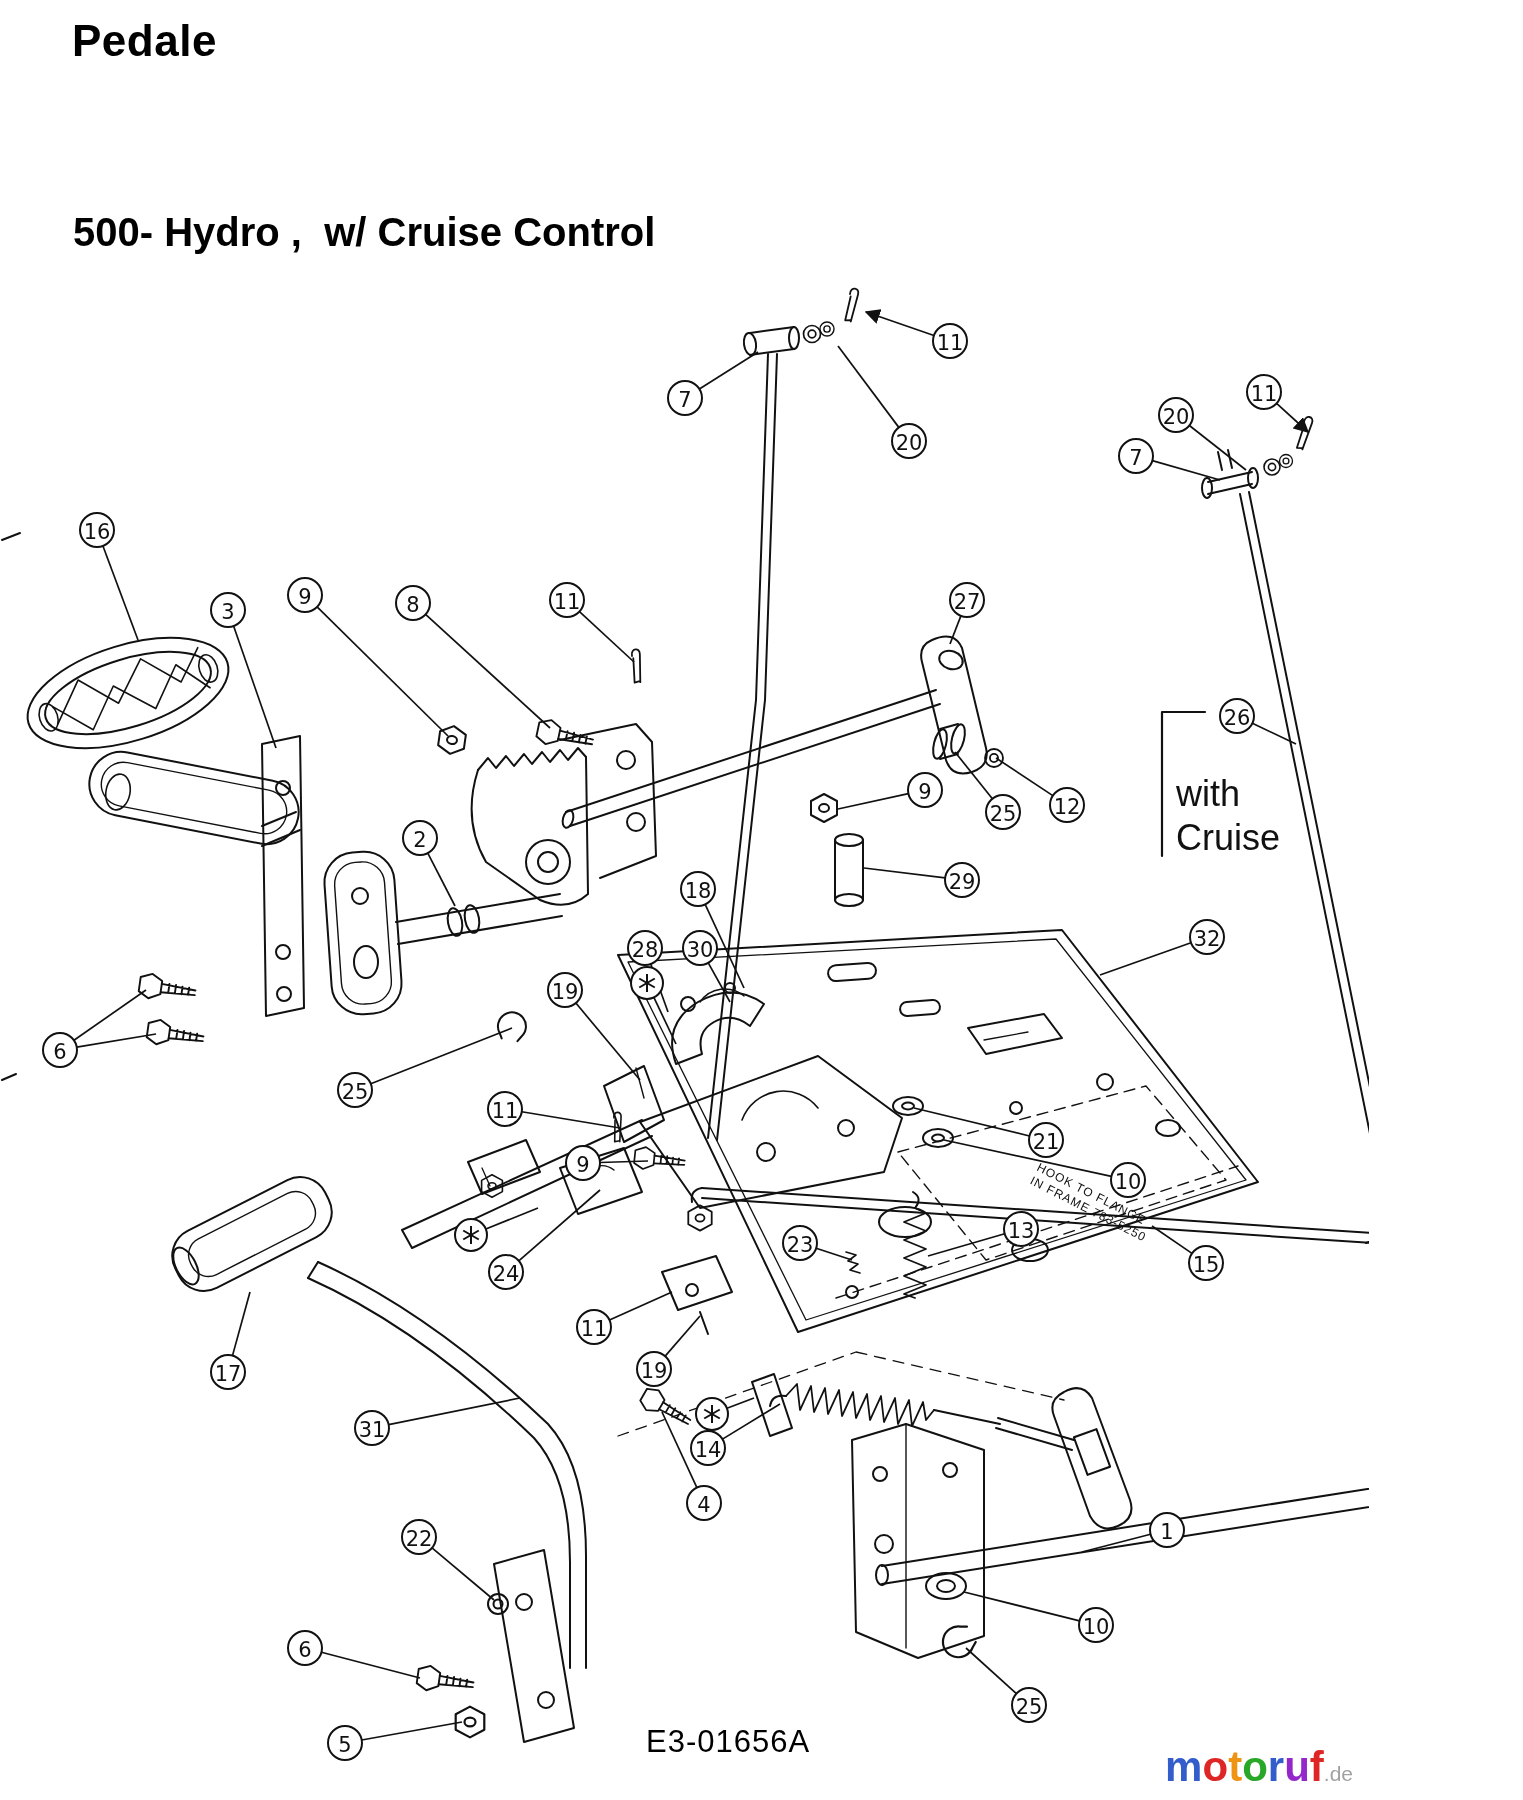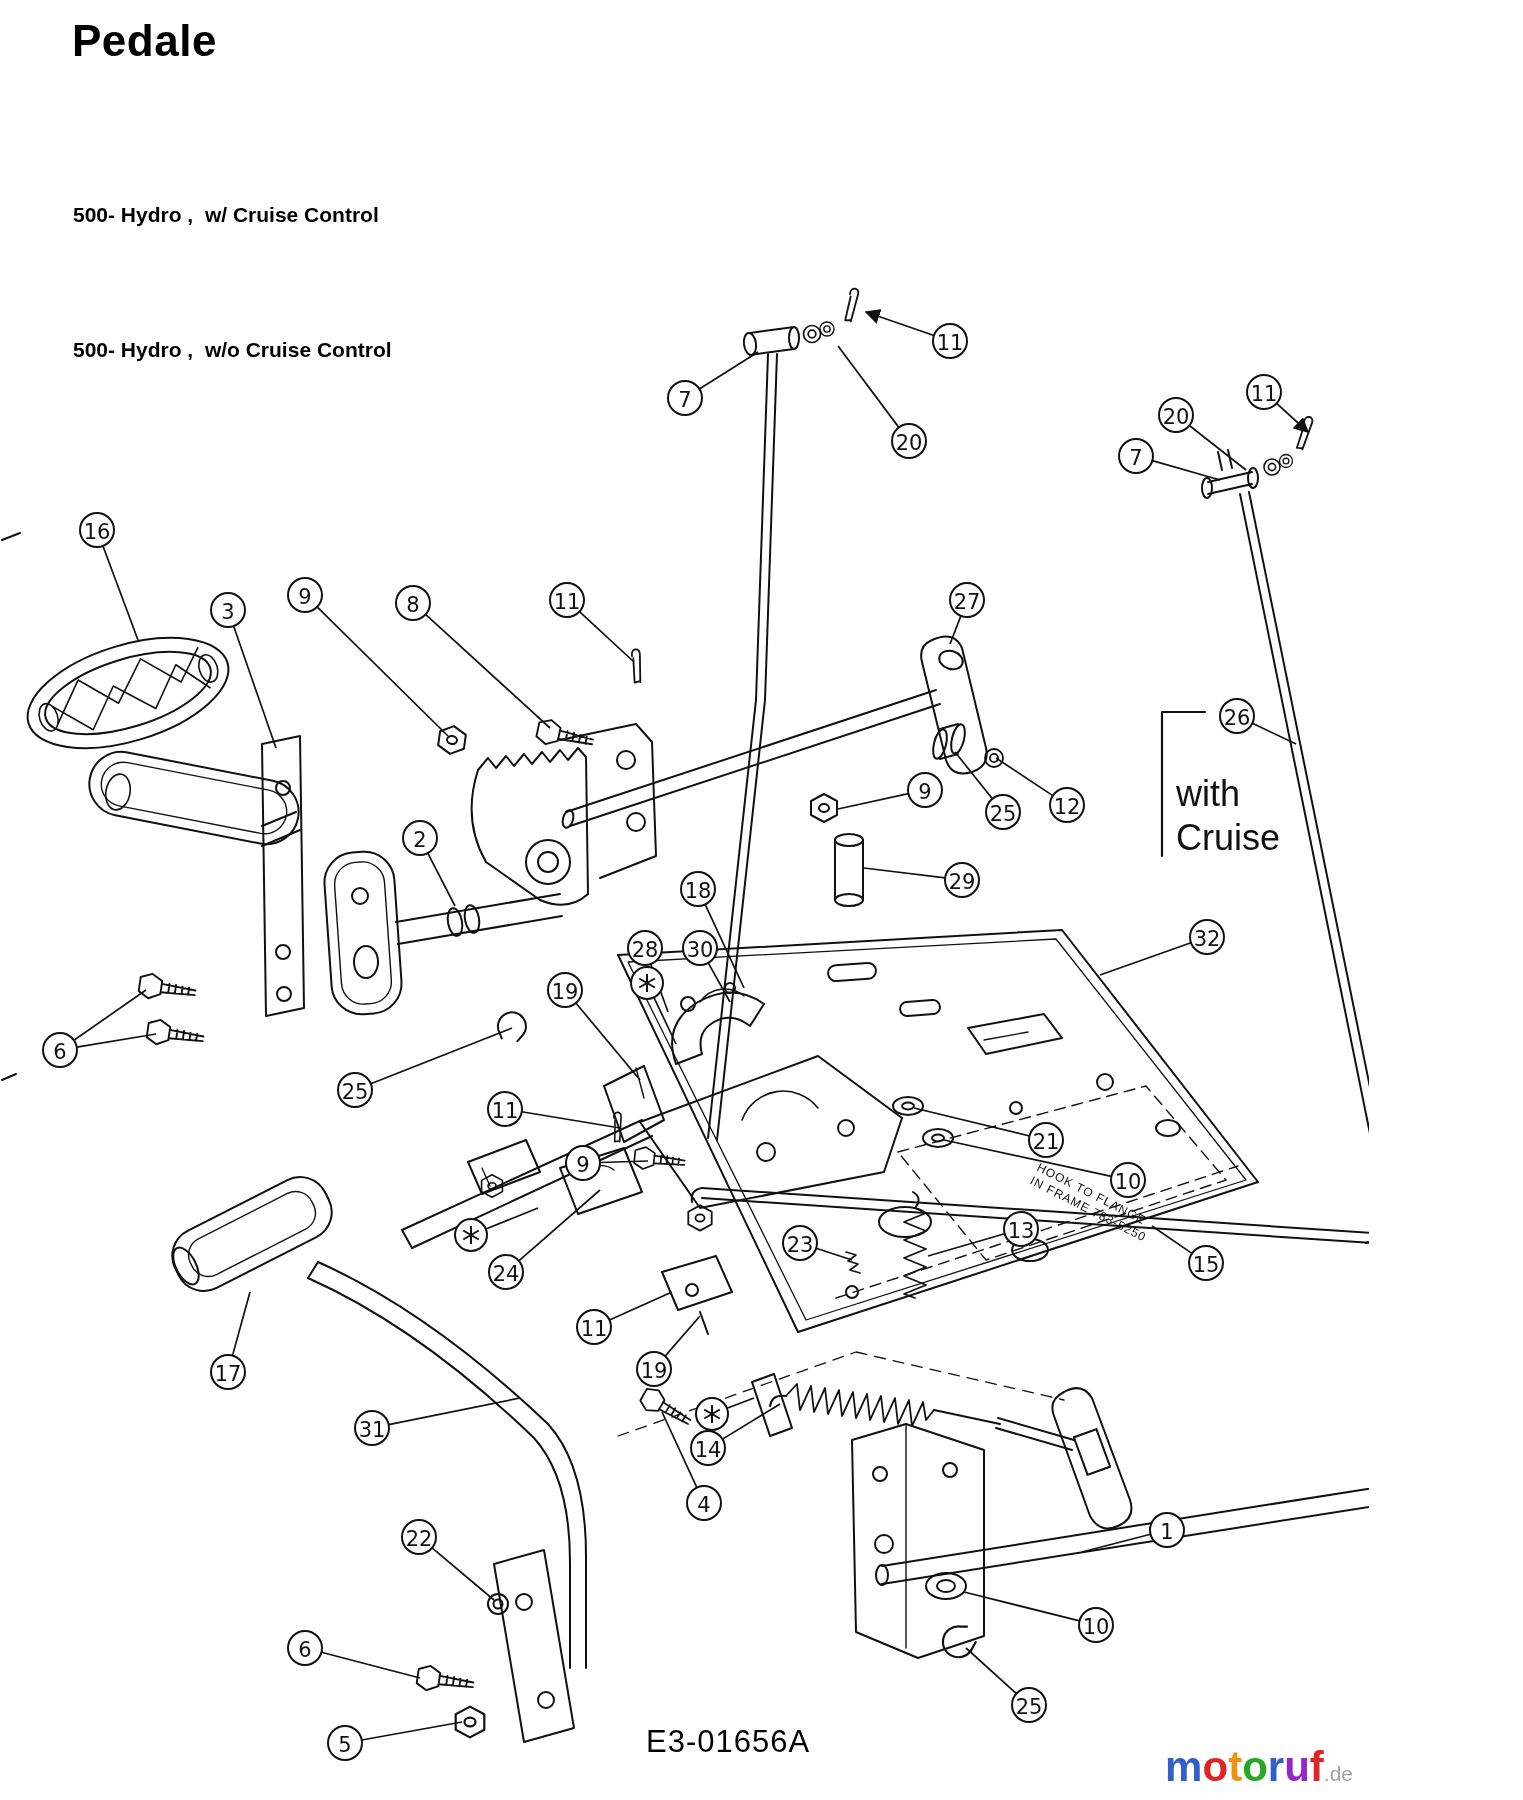--- a/index.html
+++ b/index.html
@@ -1,20 +1,20 @@
 <!DOCTYPE html>
 <html><head>
 <meta charset="utf-8">
 <style>
   *{box-sizing:border-box;margin:0;padding:0}
   html,body{background:#ffffff}
   .page{position:relative;width:1369px;height:1800px;background:#fff;
         font-family:"Liberation Sans",sans-serif;color:#000;overflow:hidden}
   .title{position:absolute;left:72px;top:16px;font-size:44px;font-weight:700;letter-spacing:.5px}
-  .subtitles{position:absolute;left:73px;top:102px;font-size:21px;font-weight:700;
+  .subtitles{position:absolute;left:73px;top:120px;font-size:40px;font-weight:700;
              line-height:45px;white-space:pre}
   svg.art{position:absolute;left:0;top:0}
   .balloon{fill:#fff;stroke:#111;stroke-width:2}
   .balloon-num{fill:#111;font-size:21px;font-family:"DejaVu Sans",sans-serif;
                text-anchor:middle;dominant-baseline:central}
   .leader{stroke:#111;stroke-width:1.7;fill:none}
   .starline{stroke:#111;stroke-width:2;fill:none}
   .notetext{font-family:"Liberation Sans",sans-serif;fill:#111;stroke:none}
   .code{position:absolute;left:646px;top:1724px;font-size:31px;font-weight:400;letter-spacing:1px}
   .watermark{position:absolute;right:16px;bottom:12px;font-size:42px;font-weight:700;
@@ -22,21 +22,20 @@
   .wm-suffix{font-size:21px;font-weight:400}
 </style>
 </head>
 <body>
 
 <div class="page">
 
   <div class="title">Pedale</div>
   <div class="subtitles">
     <div>500- Hydro ,  w/ Cruise Control</div>
-    <div>500- Hydro ,  w/o Cruise Control</div>
   </div>
 
   <svg class="art" id="art" width="1523" height="1800" viewBox="0 0 1523 1800">
     <defs>
       <g id="hexnut">
           <path d="M-13 -7 L0 -14 L13 -7 L13 7 L0 14 L-13 7 Z"></path>
           <ellipse rx="5" ry="4"></ellipse>
         </g>
       <g id="washer">
           <circle r="10"></circle>

